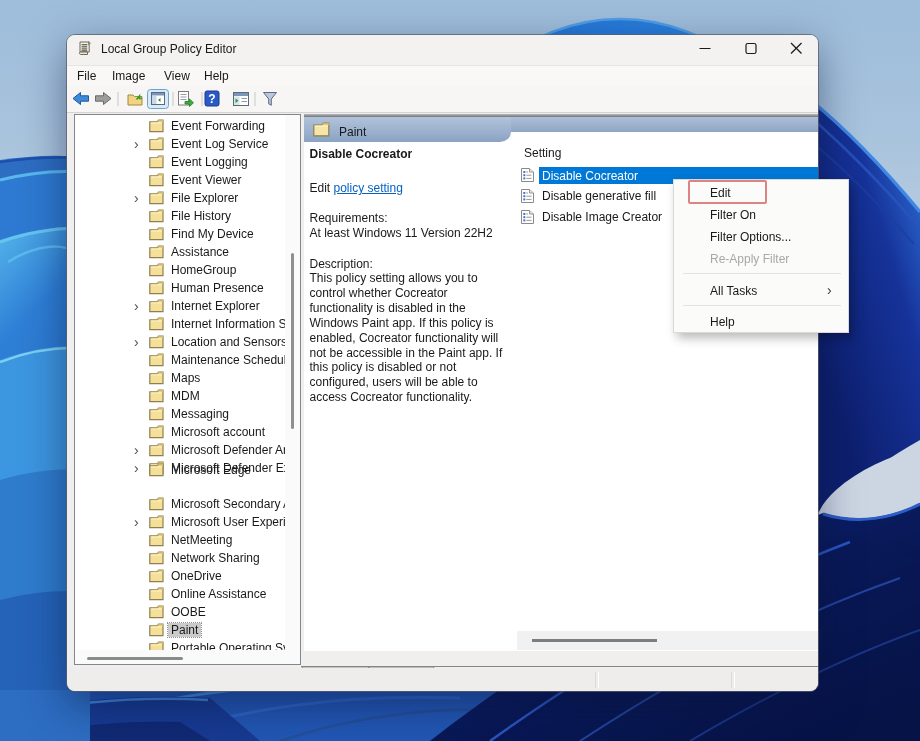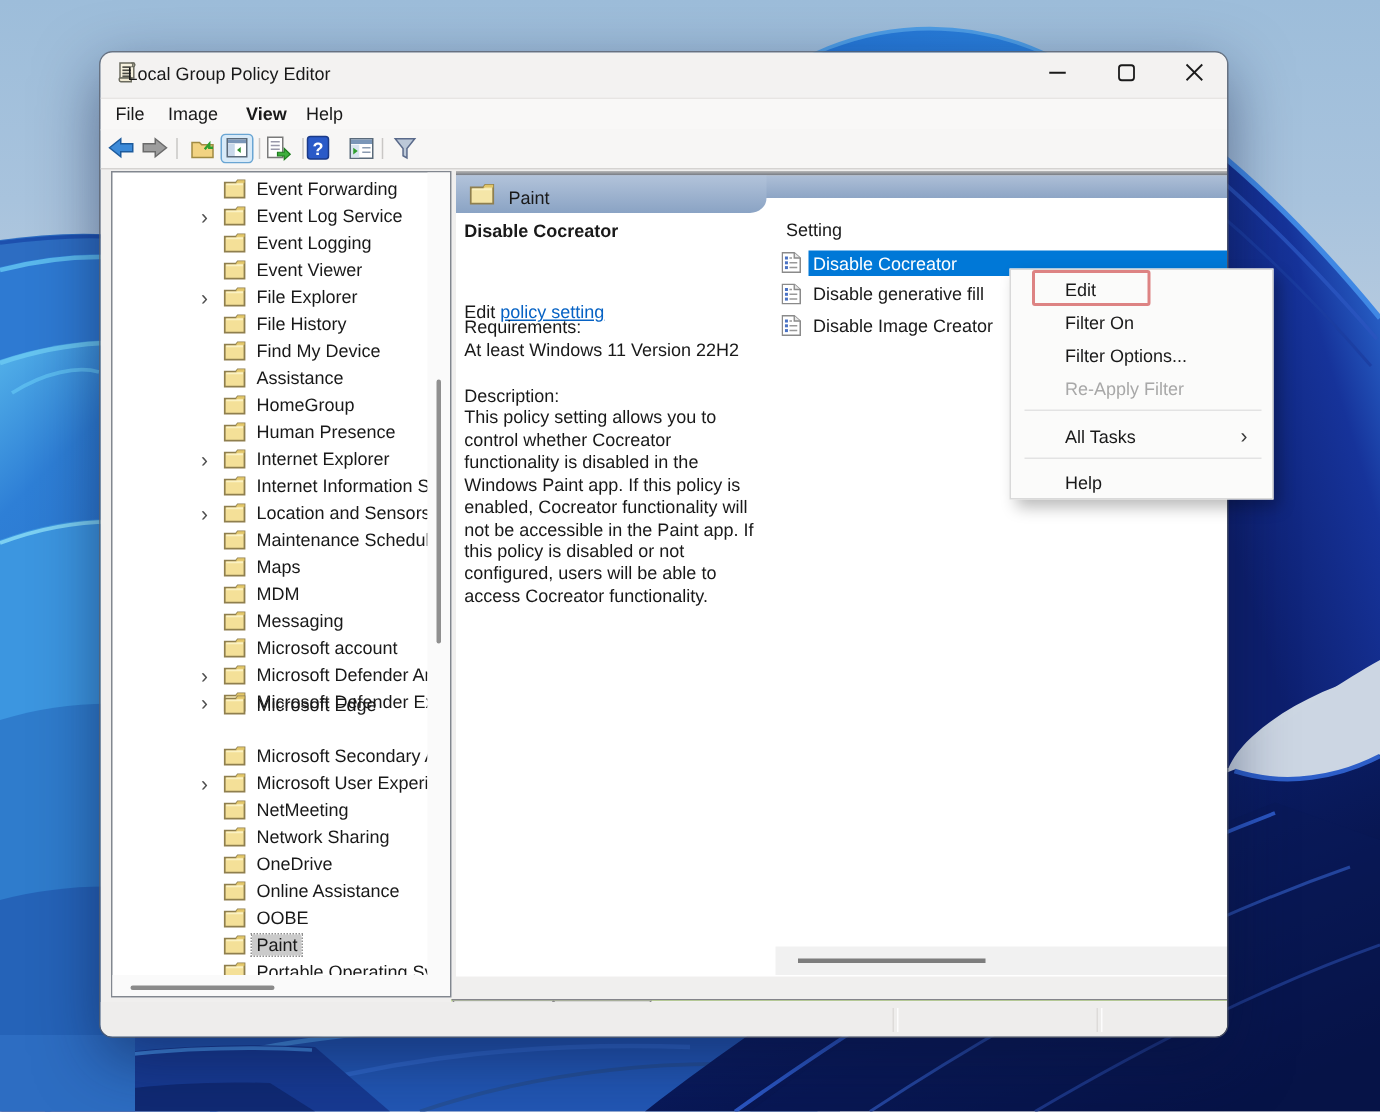--- a/index.html
+++ b/index.html
@@ -119,32 +119,32 @@
   <div id="titlebar">
     <svg style="left:10px;top:6px" width="15" height="15" viewBox="0 0 15 15">
       <path d="M3,1 L12.2,1 C13,1.8 13,2.6 12.2,3.4 L12.2,11 L3,11 Z" fill="#f7f2df" stroke="#6b6b5f" stroke-width="1"></path>
       <path d="M12.2,1 C13,1.8 13,2.6 12.2,3.4 L11,3.4 C11.8,2.6 11.8,1.8 11,1 Z" fill="#d8d2b8" stroke="#6b6b5f" stroke-width="0.8"></path>
       <path d="M3,11 L10.5,11 L10.5,13.5 L3.6,13.5 C2.2,13.3 2.2,11.4 3,11 Z" fill="#efe9d2" stroke="#6b6b5f" stroke-width="1"></path>
       <rect x="4.6" y="3.2" width="5.6" height="1.1" fill="#4a4a42"></rect>
       <rect x="4.6" y="5.3" width="5.6" height="1.1" fill="#4a4a42"></rect>
       <rect x="4.6" y="7.4" width="5.6" height="1.1" fill="#4a4a42"></rect>
       <rect x="4.6" y="9.3" width="5.6" height="1" fill="#4a4a42"></rect>
     </svg>
-    <div style="left:18px;top:7px;">Local Group Policy Editor</div>
+    <div style="left:34px;top:7px;">Local Group Policy Editor</div>
     <svg style="left:626px;top:0" width="125" height="30" viewBox="0 0 125 30">
       <line x1="6.5" y1="13.5" x2="17.5" y2="13.5" stroke="#1a1a1a" stroke-width="1.2"></line>
       <rect x="53" y="8.5" width="10" height="10" rx="1.8" fill="none" stroke="#1a1a1a" stroke-width="1.2"></rect>
       <line x1="98" y1="8" x2="108.5" y2="18.5" stroke="#1a1a1a" stroke-width="1.2"></line>
       <line x1="108.5" y1="8" x2="98" y2="18.5" stroke="#1a1a1a" stroke-width="1.2"></line>
     </svg>
   </div>
   <div id="menubar">
     <div style="left:10px;top:3px;">File</div>
     <div style="left:45px;top:3px;">Image</div>
-    <div style="left:97px;top:3px;font-weight:bold;">View</div>
+    <div style="left:97px;top:3px;">View</div>
     <div style="left:137px;top:3px;">Help</div>
   </div>
   <div id="toolbar">
     <svg style="left:0;top:3px" width="215" height="20" viewBox="0 0 215 20">
       <path d="M6,9.5 L13.5,3.5 L13.5,6.8 L21.5,6.8 L21.5,12.2 L13.5,12.2 L13.5,15.5 Z" fill="#3c8ad8" stroke="#1c5a9c" stroke-width="1"></path>
       <path d="M44,9.5 L36.5,3.5 L36.5,6.8 L28.5,6.8 L28.5,12.2 L36.5,12.2 L36.5,15.5 Z" fill="#9d9d9d" stroke="#6a6a6a" stroke-width="1"></path>
       <line x1="51" y1="3" x2="51" y2="17" stroke="#c9c7c5" stroke-width="1"></line>
       <g transform="translate(61,3)">
         <path d="M0,3 L0,13 L14,13 L14,4.5 L6.5,4.5 L5,3 Z" fill="#f2d382" stroke="#a08a42" stroke-width="1"></path>
         <path d="M8.5,7.5 L11.5,4 L11.5,6.5 L14,6.5" fill="none" stroke="#2e9e2e" stroke-width="1.6"></path>
@@ -445,21 +445,21 @@
     <div id="bluetab">
       <svg style="left:9px;top:5px" width="17" height="15" viewBox="0 0 17 15">
         <path d="M0.8,3 L0.8,13.8 L15.8,13.8 L15.8,1.2 L10.5,1.2 L9,3 Z" fill="#f5e6a8" stroke="#8f7f4e" stroke-width="1.2"></path>
         <path d="M10.5,1.2 L9,3 L15.8,3 L15.8,1.2 Z" fill="#e2c668"></path>
         <path d="M1.8,4.2 L14.8,4.2" stroke="#fbf2c4" stroke-width="1.2"></path>
       </svg>
       <div style="left:35px;top:8px;">Paint</div>
     </div>
     <div id="desc" style="left:0;top:0;width:213px;height:537px;">
       <div style="left:5.5px;top:33px;font-weight:bold;">Disable Cocreator</div>
-      <div style="left:5.5px;top:67px;margin-top:20px;">Edit <span style="position:static;color:#0662c4;text-decoration:underline;">policy setting </span></div>
+      <div style="left:5.5px;top:67px;">Edit <span style="position:static;color:#0662c4;text-decoration:underline;">policy setting </span></div>
       <div style="left:5.5px;top:97px;">Requirements:<br>At least Windows 11 Version 22H2</div>
       <div style="left:5.5px;top:142.5px;">Description:<br>This policy setting allows you to<br>control whether Cocreator<br>functionality is disabled in the<br>Windows Paint app. If this policy is<br>enabled, Cocreator functionality will<br>not be accessible in the Paint app. If<br>this policy is disabled or not<br>configured, users will be able to<br>access Cocreator functionality.</div>
     </div>
     <div id="setting">Setting</div>
     <div id="lrows">
         <div class="lrow" style="left:217px;top:52.5px;width:297px;">
           <svg width="13" height="14" viewBox="0 0 13 14" style="left:0;top:1.5px">
             <path d="M0.5,0.5 L8.5,0.5 L12.5,4 L12.5,13.5 L0.5,13.5 Z" fill="#fff" stroke="#8a8a8a" stroke-width="1"></path>
             <path d="M8.5,0.5 L8.5,4 L12.5,4" fill="#e8e8e8" stroke="#8a8a8a" stroke-width="0.9"></path>
             <rect x="2.3" y="3" width="2" height="2" fill="#4a72c4"></rect>

